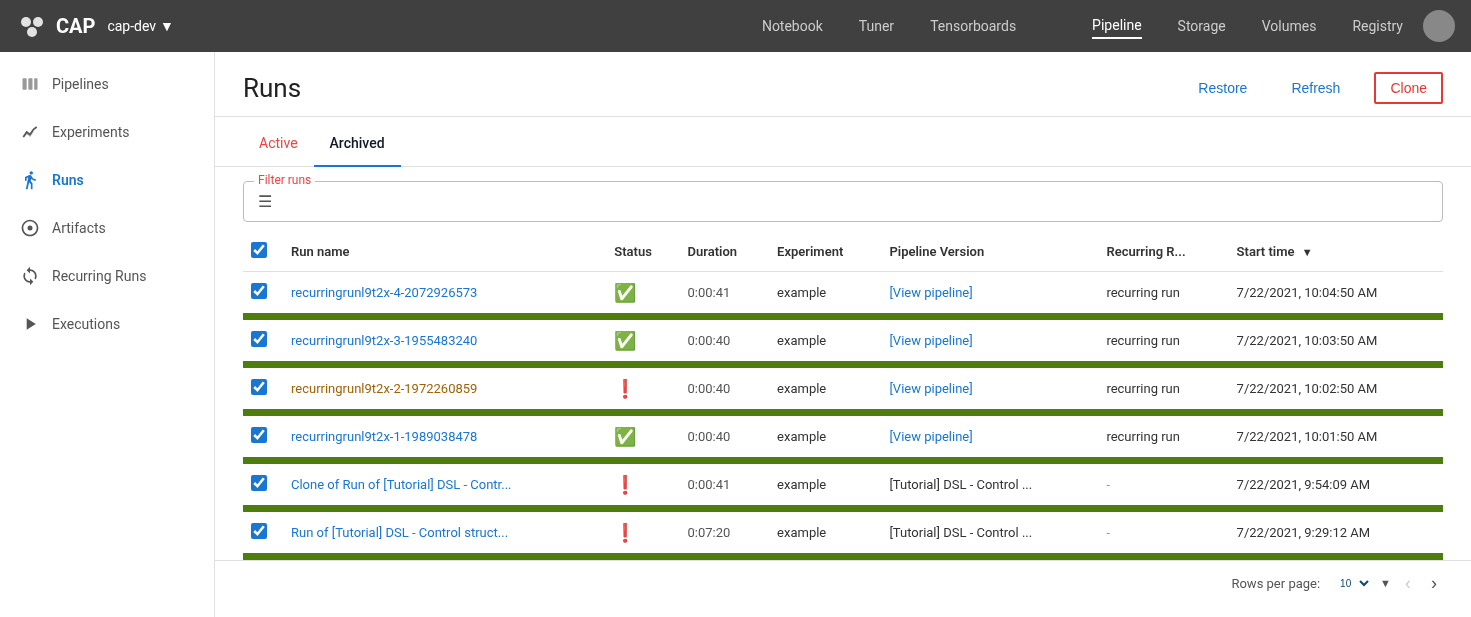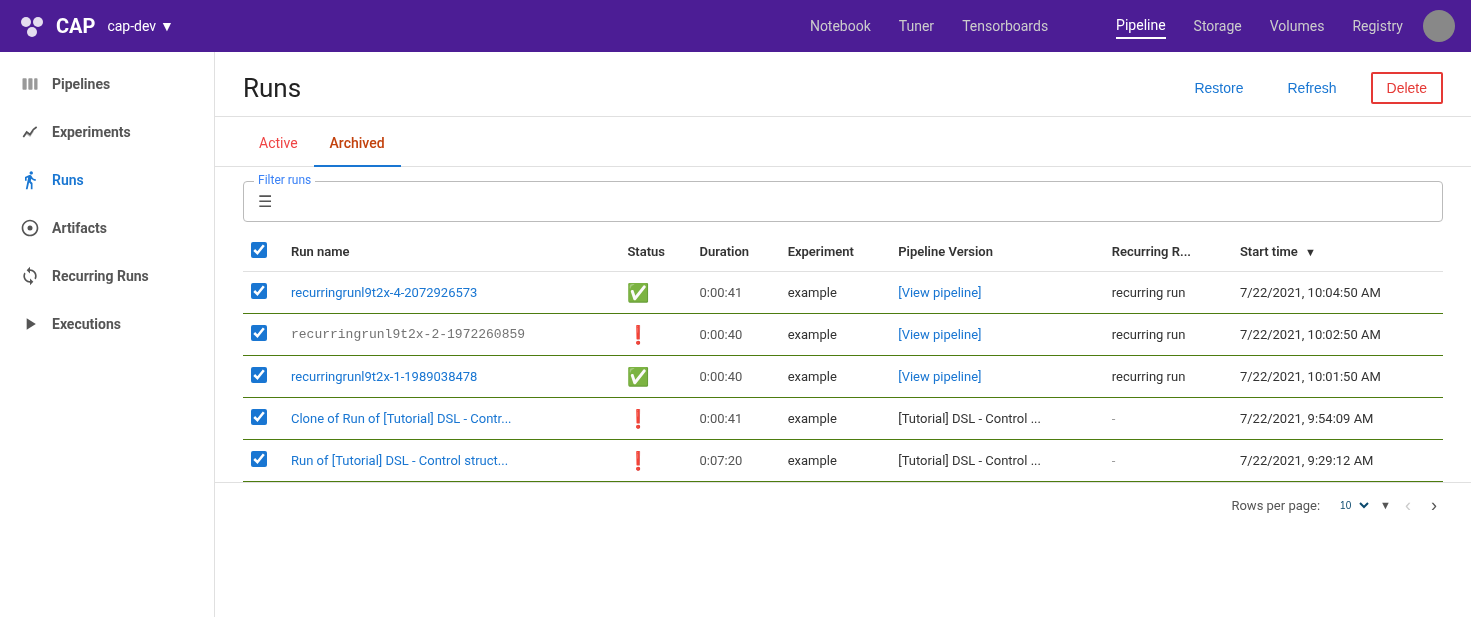--- a/index.html
+++ b/index.html
@@ -1,37 +1,37 @@
 <!DOCTYPE html>
 <html><head>
   <meta charset="utf-8">
   <style>
     * { box-sizing: border-box; margin: 0; padding: 0; }
     body { font-family: 'Roboto', Arial, sans-serif; font-size: 14px; background: #f5f5f5; color: #333; display: flex; flex-direction: column; height: 617px; width: 1471px; overflow: hidden; }
 
     
     .topnav {
-      background: #4c1d95;
+      background: #404040;
       color: #fff;
       display: flex;
       align-items: center;
       height: 52px;
       padding: 0 16px;
       flex-shrink: 0;
     }
     .topnav-logo {
       display: flex; align-items: center; gap: 8px; font-size: 20px; font-weight: 700; color: #fff; margin-right: 12px;
     }
     .topnav-logo svg { width: 32px; height: 32px; }
     .topnav-project {
       display: flex; align-items: flex-end; gap: 4px; color: #ccc; font-size: 14px; cursor: pointer; margin-right: auto;
     }
     .topnav-project span { color: #fff; }
     .topnav-nav {
-      display: flex; align-items: center; gap: 28px;
+      display: flex; align-items: center; gap: 36px;
     }
     .topnav-nav a {
       color: #ccc; text-decoration: none; font-size: 14px; padding: 4px 0;
     }
     .topnav-nav a.active {
       color: #fff; border-bottom: 2px solid #fff; margin-left: 40px;
     }
     .topnav-avatar {
       width: 32px; height: 32px; border-radius: 50%; background: #888; margin-left: 20px;
     }
@@ -39,21 +39,21 @@
     
     .main-layout {
       display: flex; flex: 1; overflow: hidden;
     }
 
     
     .sidebar {
       width: 215px; background: #fff; border-right: 1px solid #e0e0e0; display: flex; flex-direction: column; flex-shrink: 0; padding-top: 8px;
     }
     .sidebar-item {
-      display: flex; align-items: center; gap: 12px; padding: 14px 20px; cursor: pointer; color: #555; font-size: 14px; font-weight: bold;
+      display: flex; align-items: center; gap: 12px; padding: 14px 20px; cursor: pointer; color: #555; font-size: 14px;
     }
     .sidebar-item.active { color: #1976d2; font-weight: 600; }
     .sidebar-item svg { width: 20px; height: 20px; flex-shrink: 0; }
 
     
     .content {
       flex: 1; background: #fff; overflow-y: auto; padding: 0;
     }
 
     
@@ -73,49 +73,49 @@
       background: none; border: 2px solid #e53935; color: #e53935; font-size: 14px; cursor: pointer; padding: 6px 14px; border-radius: 2px; font-weight: 500;
     }
 
     
     .tabs {
       display: flex; padding: 0 28px; border-bottom: 1px solid #e0e0e0; margin-top: 4px;
     }
     .tab {
       padding: 14px 16px; font-size: 14px; color: #ef4444; cursor: pointer; border-bottom: 2px solid transparent; margin-bottom: -1px;
     }
-    .tab.active { color: #c2410c; border-bottom: 2px solid #1976d2; font-weight: 500; }
+    .tab.active { color: #0f172a; border-bottom: 2px solid #1976d2; font-weight: 500; }
 
     
     .filter-section {
       padding: 14px 28px 10px 28px;
     }
     .filter-box {
       border: 1px solid #bbb; border-radius: 4px; padding: 10px 14px; display: flex; align-items: center; gap: 8px; position: relative;
     }
     .filter-label {
-      position: absolute; top: -9px; left: 10px; background: #fff; padding: 0 4px; font-size: 12px; color: #3b82f6;
+      position: absolute; top: -9px; left: 10px; background: #fff; padding: 0 4px; font-size: 12px; color: #ef4444;
     }
     .filter-icon { color: #555; font-size: 16px; }
 
     
     .table-container {
       padding: 0 28px;
     }
     table {
       width: 100%; border-collapse: collapse;
     }
     thead tr {
       border-bottom: 1px solid #e0e0e0;
     }
     th {
       padding: 10px 8px; font-size: 13px; font-weight: 600; color: #333; text-align: left; white-space: nowrap;
     }
     td {
-      padding: 10px 8px; font-size: 13px; color: #333; border-bottom: 1px solid #4d7c0f;
+      padding: 10px 8px; font-size: 13px; color: #333; border-bottom: 7px solid #4d7c0f;
     }
     .check-col { width: 40px; }
     .sort-icon { display: inline-block; margin-left: 4px; font-size: 11px; }
 
     
     .cb {
       width: 16px; height: 16px; accent-color: #1976d2; cursor: pointer;
     }
 
     
@@ -214,21 +214,21 @@
     </div>
   </aside>
 
   <main class="content">
 
     <div class="page-header">
       <h1 class="page-title">Runs</h1>
       <div class="header-actions">
         <button class="btn-link">Restore</button>
         <button class="btn-link">Refresh</button>
-        <button class="btn-delete">Delete</button>
+        <button class="btn-delete">Clone</button>
       </div>
     </div>
 
     <div class="tabs">
       <div class="tab">Active</div>
       <div class="tab active">Archived</div>
     </div>
 
     <div class="filter-section">
       <div class="filter-box">
@@ -279,21 +279,33 @@
     <td class="duration-col">0:00:41</td>
     <td>example</td>
     <td><span class="view-pipeline">[View pipeline]</span></td>
     <td><span>recurring run</span></td>
     <td>7/22/2021, 10:04:50 AM</td>
   </tr>
             <tr>
     <td class="check-col">
       <input type="checkbox" class="cb" checked="" style="">
     </td>
-    <td style="color:#737373;cursor:pointer;font-family:Liberation Mono, monospace;">recurringrunl9t2x-2-1972260859</td>
+    <td style="color:#1976d2;cursor:pointer;">recurringrunl9t2x-3-1955483240</td>
+    <td><span class="status-success">✅</span></td>
+    <td class="duration-col">0:00:40</td>
+    <td>example</td>
+    <td><span class="view-pipeline">[View pipeline]</span></td>
+    <td><span>recurring run</span></td>
+    <td>7/22/2021, 10:03:50 AM</td>
+  </tr>
+            <tr>
+    <td class="check-col">
+      <input type="checkbox" class="cb" checked="" style="">
+    </td>
+    <td style="color:#a16207;cursor:pointer;">recurringrunl9t2x-2-1972260859</td>
     <td><span class="status-error">❗</span></td>
     <td class="duration-col">0:00:40</td>
     <td>example</td>
     <td><span class="view-pipeline">[View pipeline]</span></td>
     <td><span>recurring run</span></td>
     <td>7/22/2021, 10:02:50 AM</td>
   </tr>
             <tr>
     <td class="check-col">
       <input type="checkbox" class="cb" checked="" style="">

